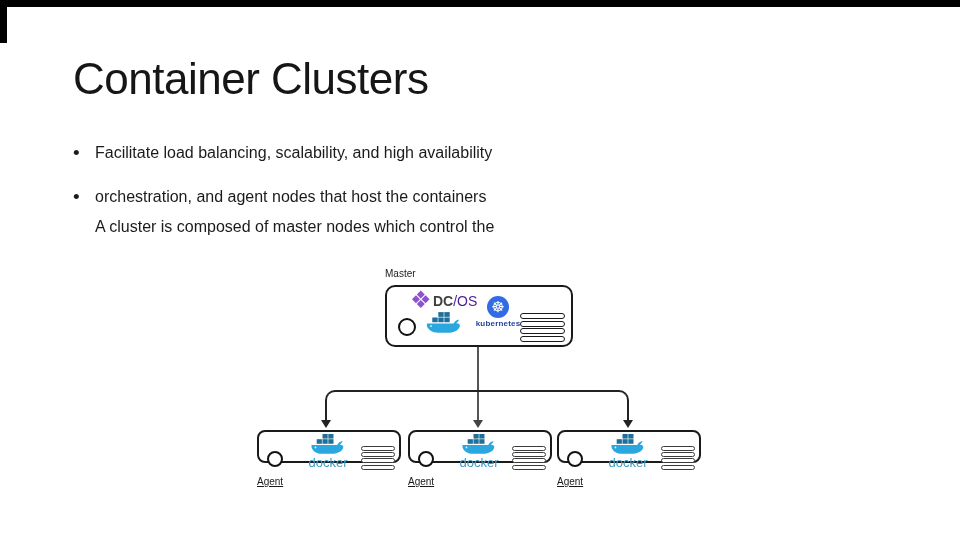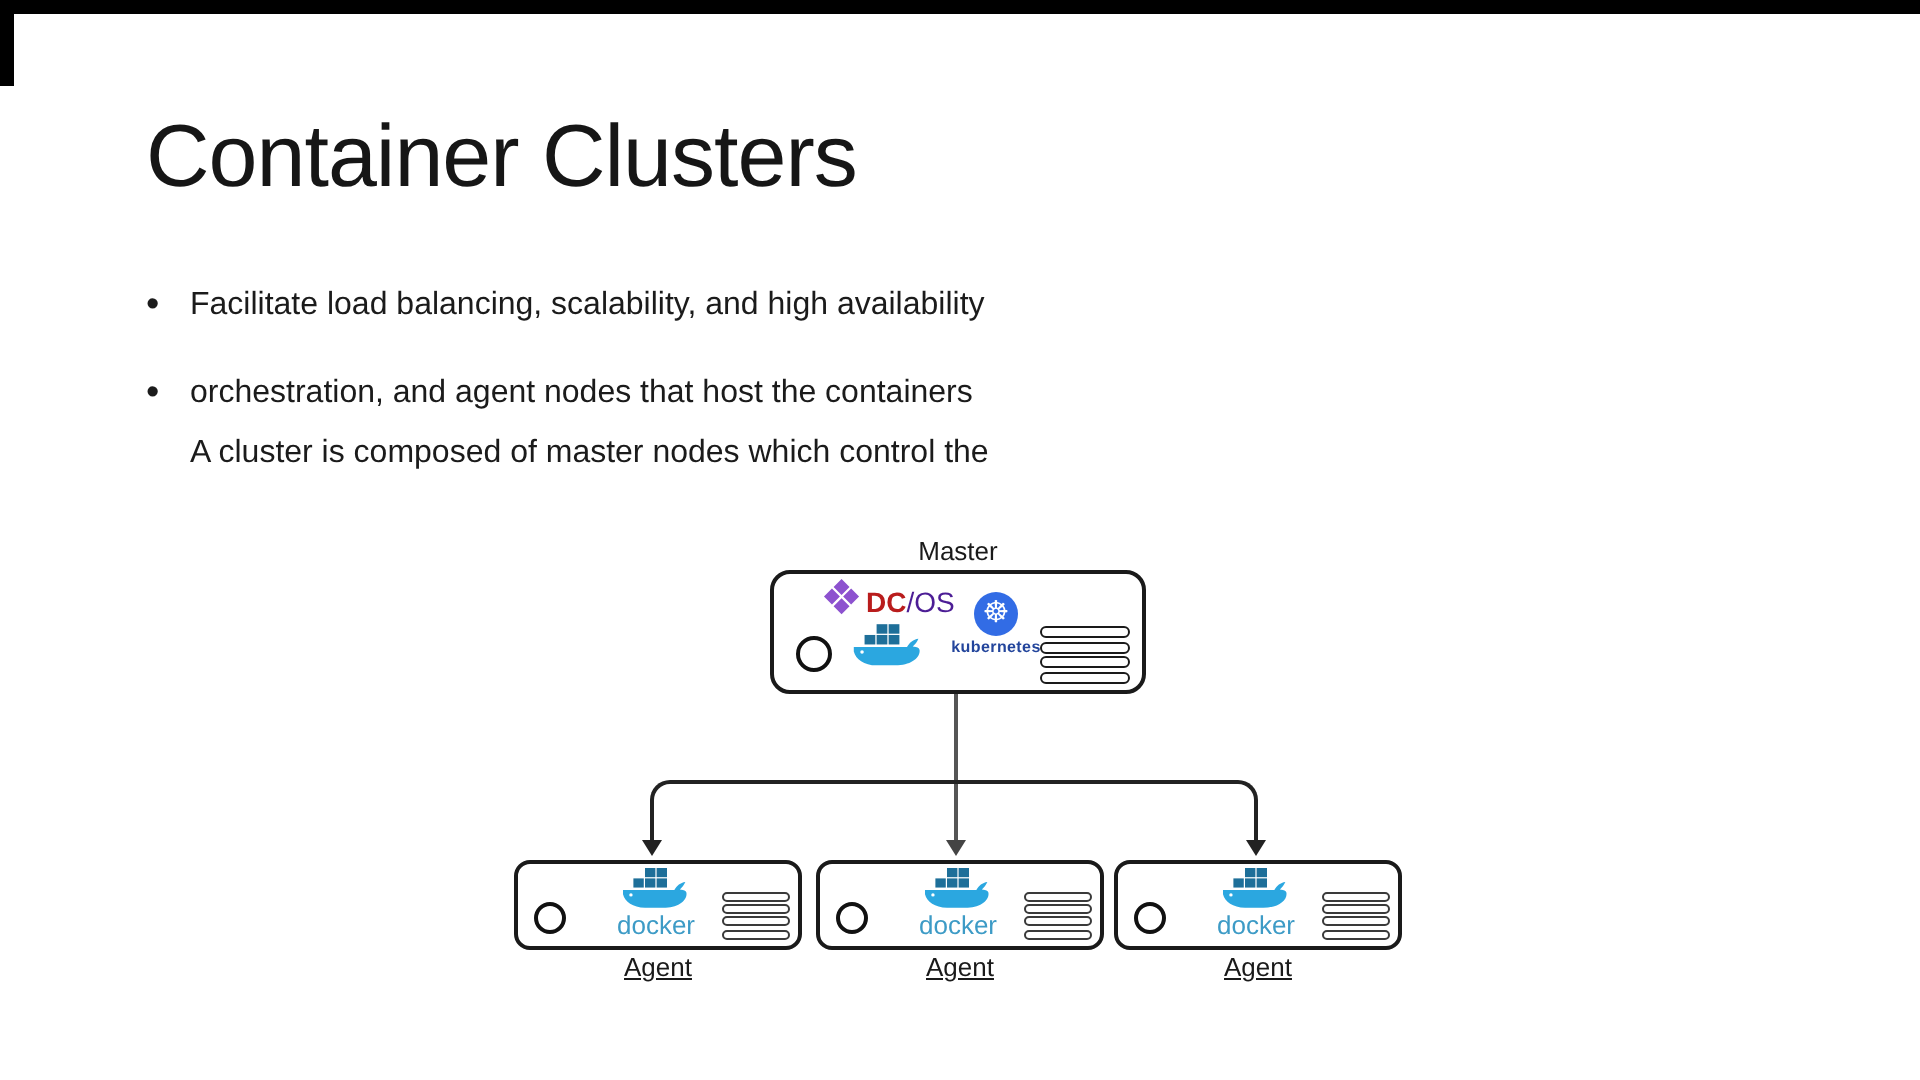--- a/index.html
+++ b/index.html
@@ -13,31 +13,31 @@
   
   .title{position:absolute;left:73px;top:54px;font-size:44px;line-height:1.12;
          letter-spacing:-0.5px;color:#161616;font-weight:400;}
   .bullets{position:absolute;left:73px;top:138px;width:748px;}
   .bullet-item{display:flex;align-items:flex-start;margin-bottom:14px;}
   .bullet-marker{width:22px;flex:0 0 22px;font-size:19px;line-height:30px;color:#1b1b1b;}
   .bullet-text{font-size:16px;line-height:30px;color:#1b1b1b;}
   .bullet-text span{display:block;}
 
   
-  .node-label{position:absolute;font-size:13px;color:#1a1a1a;text-align:center;}
+  .node-label{position:absolute;font-size:10px;color:#1a1a1a;text-align:left;}
   .node-box{position:absolute;background:#fff;border:2px solid #1a1a1a;box-sizing:border-box;}
   .status-circle{position:absolute;border:2px solid #111;border-radius:50%;background:#fff;box-sizing:border-box;}
 
   
   .master-box{left:385px;top:285px;width:188px;height:62px;border-radius:10px;}
   .master-label{left:385px;top:268px;width:188px;}
   .master-circle{left:11px;top:31px;width:18px;height:18px;}
   .dcos-icon{position:absolute;left:23px;top:0px;font-size:24px;color:#8d52cf;line-height:26px;}
   .dcos-text{position:absolute;left:46px;top:7px;font-size:14px;line-height:14px;}
-  .dcos-bold{font-weight:bold;color:#b91c1c;}
+  .dcos-bold{font-weight:bold;color:#404040;}
   .dcos-light{color:#4c1d95;}
   .whale-wrap-master{position:absolute;left:38px;top:24px;width:38px;height:25px;}
   .k8s-group{position:absolute;left:86px;top:9px;width:50px;text-align:center;}
   .k8s-circle{width:22px;height:22px;margin:0 auto;background:#326CE5;border-radius:50%;
               color:#fff;font-size:15px;line-height:22px;text-align:center;}
   .k8s-label{font-size:8px;font-weight:bold;color:#23459c;margin-top:1px;letter-spacing:0.2px;}
   .bars{position:absolute;}
   .bar{border:1.5px solid #1a1a1a;border-radius:4px;background:#fff;box-sizing:border-box;}
   .bars-master{left:133px;top:26px;width:45px;}
   .bars-master .bar{height:6px;margin-bottom:1.6px;}
@@ -49,21 +49,21 @@
   .elbow{position:absolute;left:325px;top:390px;width:304px;height:30px;box-sizing:border-box;
          border-top:2px solid #222;border-left:2px solid #222;border-right:2px solid #222;
          border-radius:10px 10px 0 0;}
   .arrowhead{position:absolute;width:0;height:0;border-left:5px solid transparent;
              border-right:5px solid transparent;border-top:8px solid #222;}
   .ah-center{left:473px;top:420px;border-top-color:#444;}
   .ah-left{left:321px;top:420px;}
   .ah-right{left:623px;top:420px;}
 
   
-  .agent-box{top:430px;width:144px;height:45px;border-radius:8px;}
+  .agent-box{top:430px;width:144px;height:33px;border-radius:8px;}
   .agent-box-1{left:257px;} .agent-box-2{left:408px;} .agent-box-3{left:557px;}
   .agent-label{top:476px;width:144px;text-decoration:underline;}
   .agent-label-1{left:257px;} .agent-label-2{left:408px;} .agent-label-3{left:557px;}
   .agent-circle{left:8px;top:19px;width:16px;height:16px;}
   .docker-logo{position:absolute;left:37px;top:2px;width:64px;text-align:center;}
   .docker-word{font-size:13px;line-height:13px;color:#3d9bc6;font-weight:500;margin-top:0px;}
   .whale-svg{display:block;margin:0 auto;}
 </style>
 </head>
 <body>

